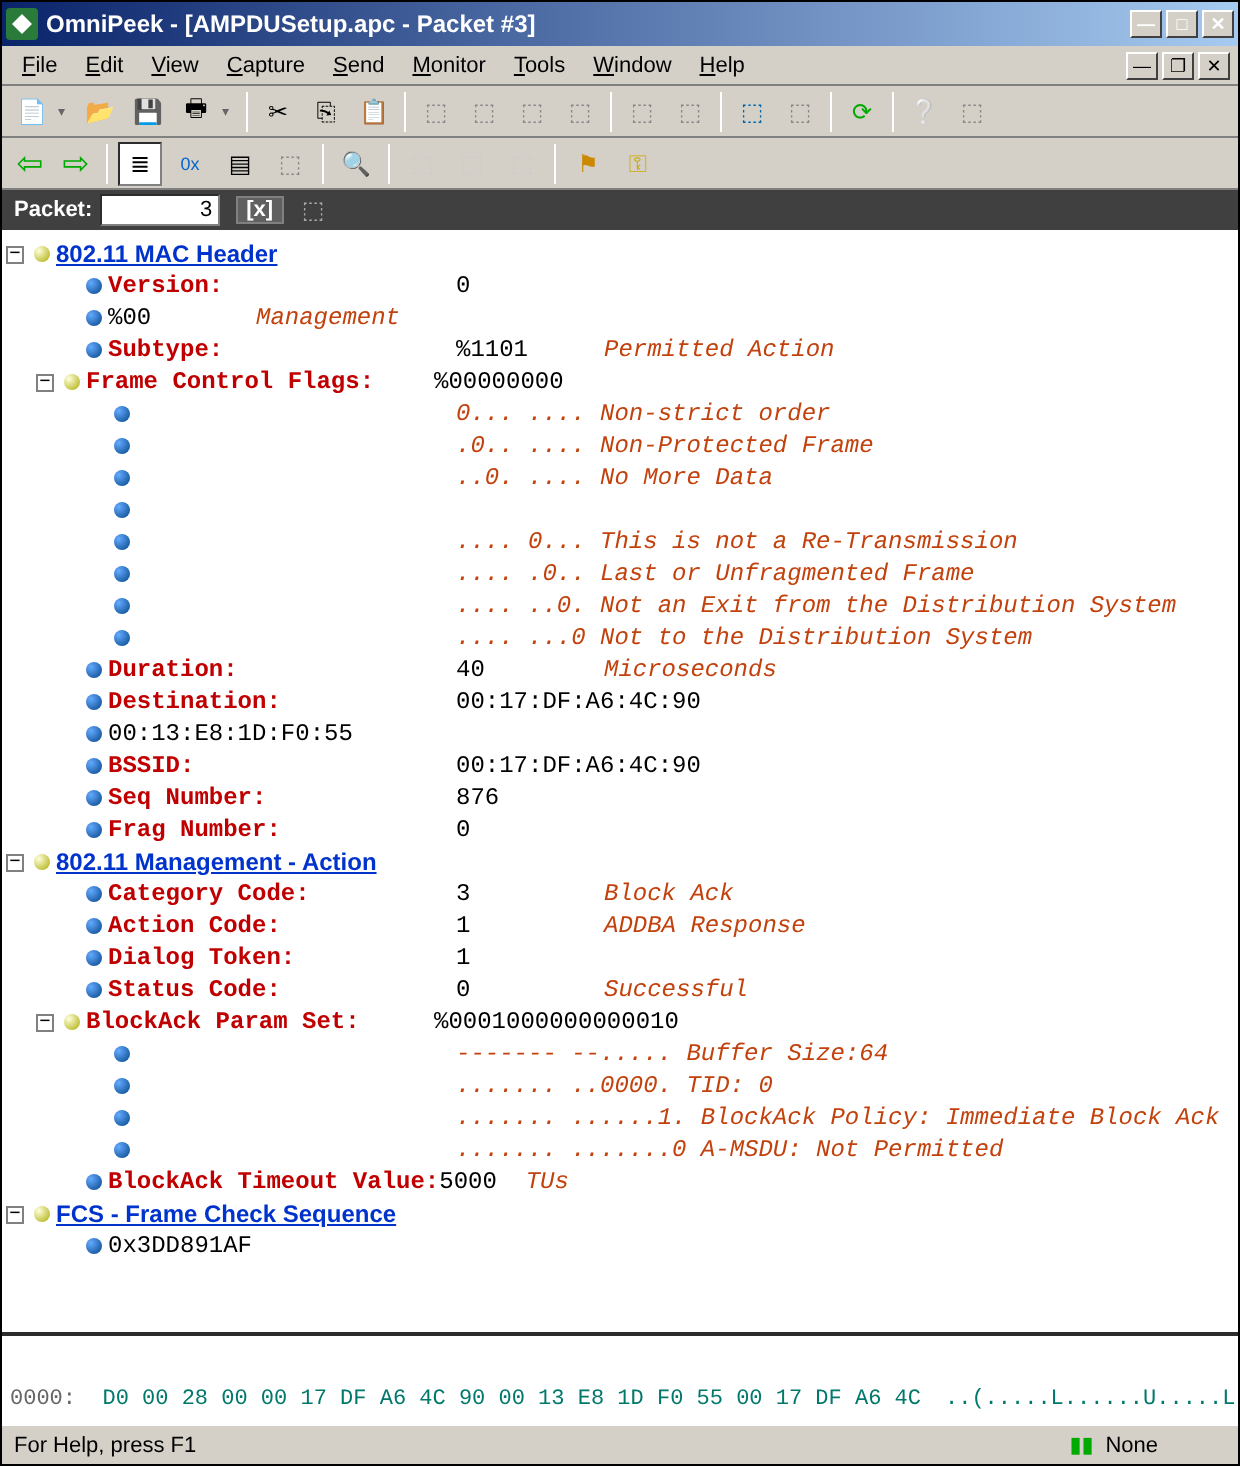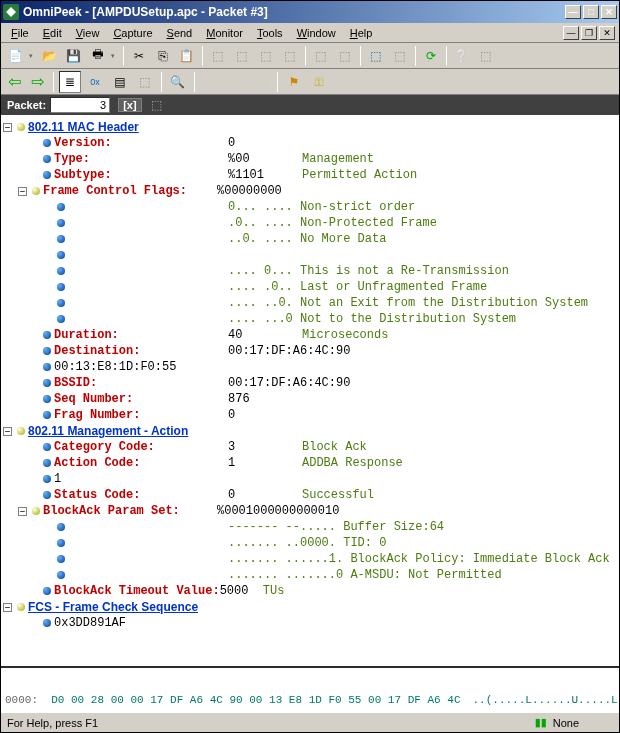--- a/index.html
+++ b/index.html
@@ -25,21 +25,21 @@
 .packet-input { width: 60px; height: 16px; background: #fff; color: #000; border: 1px inset #808080; text-align: right; padding: 0 3px; font-size: 11px; }
 .packet-x { color: #fff; background: #606060; padding: 0 4px; cursor: pointer; font-weight: bold; border: 1px solid #808080; margin-left: 4px; }
 .content { flex: 1; background: #fff; overflow: auto; padding: 4px 2px; font-family: "Courier New", monospace; font-size: 12px; }
 .row { display: flex; white-space: pre; min-height: 16px; align-items: center; }
 .expander { width: 9px; height: 9px; border: 1px solid #808080; background: #fff; display: inline-flex; align-items: center; justify-content: center; font-size: 9px; line-height: 7px; margin-right: 2px; cursor: pointer; color: #000; font-family: monospace; }
 .bullet { width: 8px; height: 8px; display: inline-block; background: radial-gradient(circle at 30% 30%, #6af, #048); border-radius: 50%; margin: 0 3px; }
 .bullet-y { background: radial-gradient(circle at 30% 30%, #ffd, #aa0); }
 .sec-hdr { color: #0033cc; font-weight: bold; text-decoration: underline; font-family: Tahoma, Arial; font-size: 12px; }
 .field-name { color: #c00000; font-weight: bold; }
 .val { color: #000; }
-.desc { color: #4d7c0f; }
+.desc { color: #c2410c; font-style: italic; }
 .hex-pane { background: #fff; height: 46px; border-top: 2px inset #808080; padding: 2px 4px; font-family: "Courier New", monospace; font-size: 11px; white-space: pre; overflow: hidden; color: #000; display: flex; }
 .hex-off { color: #666; }
 .hex-bytes { color: #00786a; }
 .hex-asc { color: #00786a; }
 .statusbar { height: 20px; background: #d4d0c8; border-top: 1px solid #fff; display: flex; align-items: center; padding: 0 6px; gap: 8px; font-size: 11px; }
 .status-left { flex: 1; }
 .status-right { display: flex; align-items: center; gap: 4px; }
 .status-icon { width: 14px; height: 14px; display: inline-block; }
 .val-col { display: inline-block; min-width: 74px; }
 .indent-pad { display: inline-block; }
@@ -144,21 +144,20 @@
         <div class="row">
     <span class="indent-pad" style="width:26px"></span>
     <span style="width:11px;display:inline-block"></span><span class="bullet"></span>
     <span class="field-name" style="display:inline-block;min-width:174px">Version:</span>
     <span class="val"><span class="val-col">0</span></span>
     <span class="desc"></span>
   </div>
         <div class="row">
     <span class="indent-pad" style="width:26px"></span>
     <span style="width:11px;display:inline-block"></span><span class="bullet"></span>
-    <span class="field-name" style="display:inline-block;min-width:174px">Type:</span>
     <span class="val"><span class="val-col">%00</span></span>
     <span class="desc">Management</span>
   </div>
         <div class="row">
     <span class="indent-pad" style="width:26px"></span>
     <span style="width:11px;display:inline-block"></span><span class="bullet"></span>
     <span class="field-name" style="display:inline-block;min-width:174px">Subtype:</span>
     <span class="val"><span class="val-col">%1101</span></span>
     <span class="desc">Permitted Action</span>
   </div>
@@ -275,20 +274,21 @@
         <div class="row">
     <span class="indent-pad" style="width:26px"></span>
     <span style="width:11px;display:inline-block"></span><span class="bullet"></span>
     <span class="field-name" style="display:inline-block;min-width:174px">Action Code:</span>
     <span class="val"><span class="val-col">1</span></span>
     <span class="desc">ADDBA Response</span>
   </div>
         <div class="row">
     <span class="indent-pad" style="width:26px"></span>
     <span style="width:11px;display:inline-block"></span><span class="bullet"></span>
+    <span class="field-name" style="display:inline-block;min-width:174px">Dialog Token:</span>
     <span class="val"><span class="val-col">1</span></span>
     <span class="desc"></span>
   </div>
         <div class="row">
     <span class="indent-pad" style="width:26px"></span>
     <span style="width:11px;display:inline-block"></span><span class="bullet"></span>
     <span class="field-name" style="display:inline-block;min-width:174px">Status Code:</span>
     <span class="val"><span class="val-col">0</span></span>
     <span class="desc">Successful</span>
   </div>

